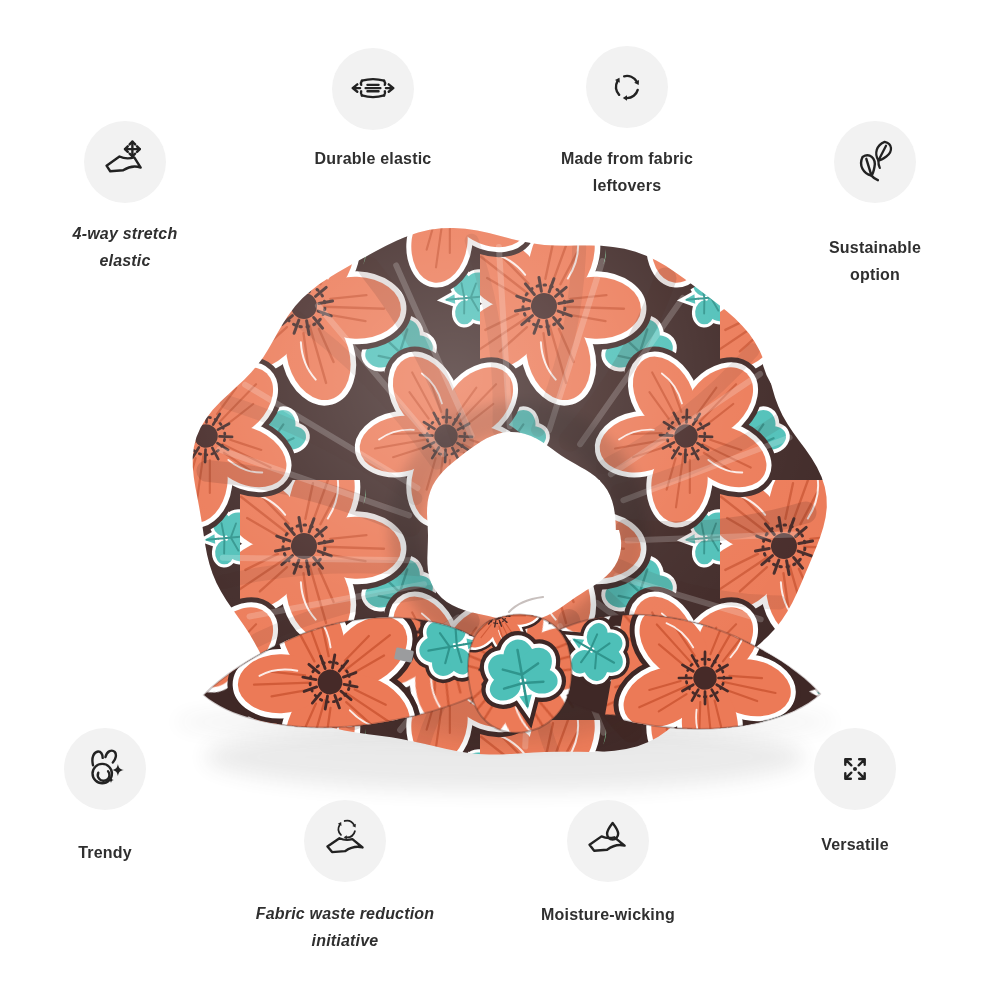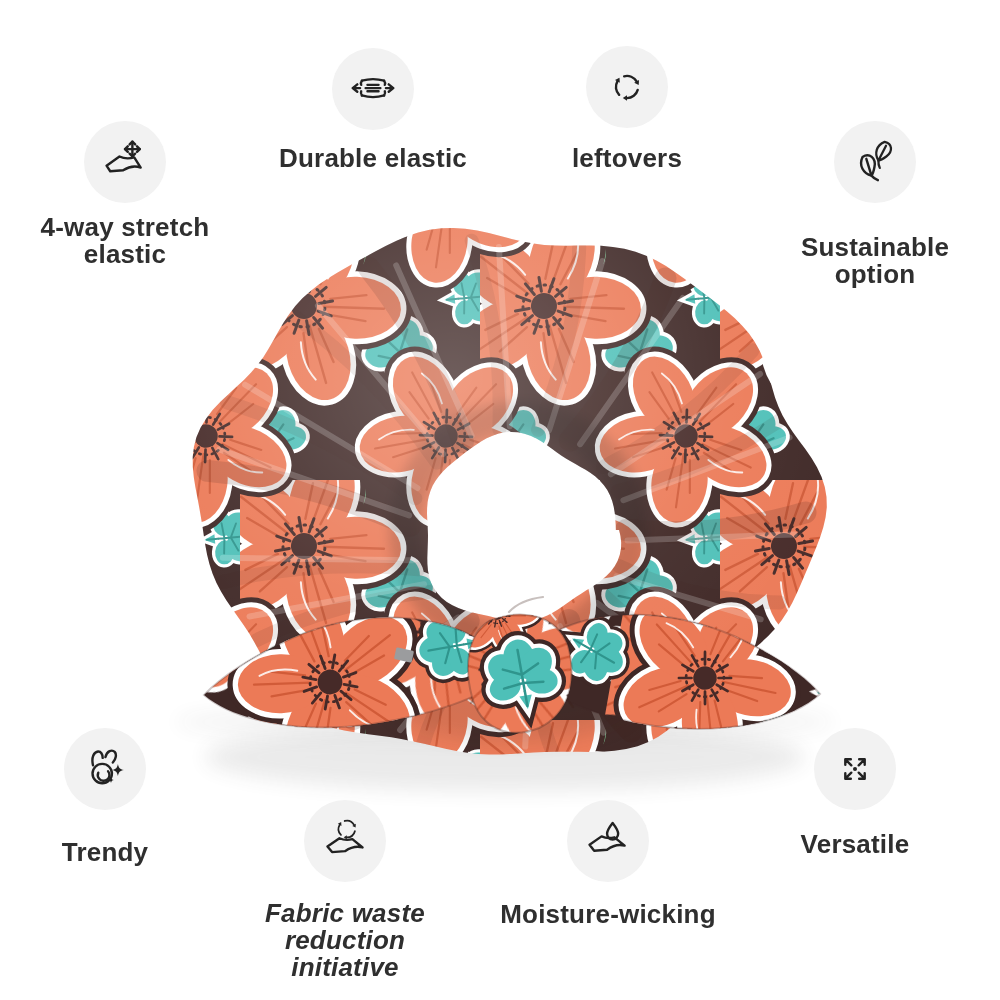--- a/index.html
+++ b/index.html
@@ -1,21 +1,21 @@
 <!DOCTYPE html>
 <html><head>
 <meta charset="utf-8">
 <style>
   html,body{margin:0;padding:0;background:#fff;}
   body{width:1000px;height:1000px;overflow:hidden;font-family:"Liberation Sans",sans-serif;}
   .stage{position:relative;width:1000px;height:1000px;background:#fff;}
   #scrunchie{position:absolute;left:0;top:0;}
   .feature{position:absolute;width:280px;display:flex;flex-direction:column;align-items:center;}
   .icon-circle{width:82px;height:82px;border-radius:50%;background:#F2F2F2;display:flex;align-items:center;justify-content:center;}
-  .label{font-weight:700;font-size:26px;line-height:27px;color:#2F2F2F;text-align:center;letter-spacing:.2px;}
+  .label{font-weight:700;font-size:16px;line-height:27px;color:#2F2F2F;text-align:center;letter-spacing:.2px;}
   .ic{stroke:#222;stroke-width:2.6;fill:none;stroke-linecap:round;stroke-linejoin:round;}
   .ic .fl{fill:#222;stroke:none;}
 </style>
 </head>
 <body>
 
 <div class="stage">
 
   <svg id="scrunchie" viewBox="0 0 1000 1000" width="1000" height="1000">
     <defs>
@@ -216,21 +216,21 @@
   </svg>
 
   <div class="feature" style="left:-15px;top:121px;">
     <div class="icon-circle" style="background: rgb(242, 242, 242);">
       <svg class="ic" width="48" height="48" viewBox="0 0 52 52">
         <path d="M6,30 L20,20 C25,22.5 31,22.5 36,21 L43,32 C36,29.5 30,31 24,35 L10,36 Z"></path>
         <path d="M34,4 V20 M26,12 H42"></path>
         <path d="M31,7 L34,4 L37,7 M31,17 L34,20 L37,17 M29,9 L26,12 L29,15 M39,9 L42,12 L39,15"></path>
       </svg>
     </div>
-    <div class="label" style="margin-top: 11px; color: rgb(47, 47, 47);">
+    <div class="label" style="margin-top: 17px; color: rgb(47, 47, 47); font-style: italic;">
       <div>4-way stretch</div>
       <div>elastic</div>
     </div>
   </div>
 
   <div class="feature" style="left:233px;top:48px;">
     <div class="icon-circle" style="background: rgb(242, 242, 242);">
       <svg class="ic" width="48" height="48" viewBox="0 0 52 52">
         <path d="M14,17 Q26,13.5 38,17 M14,33 Q26,36.5 38,33"></path>
         <path d="M14,17 C12.8,18.5 12.6,20 13.2,21.5 M14,33 C12.8,31.5 12.6,30 13.2,28.5 M38,17 C39.2,18.5 39.4,20 38.8,21.5 M38,33 C39.2,31.5 39.4,30 38.8,28.5"></path>
@@ -256,20 +256,21 @@
             <path class="fl" d="M12.7,-2.1 L13,-7.5 L7.8,-4.5 Z"></path>
           </g>
           <g transform="rotate(240)">
             <path d="M-3.1,-11.6 A12,12 0 0 1 10.4,-6"></path>
             <path class="fl" d="M12.7,-2.1 L13,-7.5 L7.8,-4.5 Z"></path>
           </g>
         </g>
       </svg>
     </div>
     <div class="label" style="margin-top: 17px; color: rgb(47, 47, 47);">
+      <div>Made from fabric</div>
       <div>leftovers</div>
     </div>
   </div>
 
   <div class="feature" style="left:735px;top:121px;">
     <div class="icon-circle" style="background: rgb(242, 242, 242);">
       <svg class="ic" width="48" height="48" viewBox="0 0 52 52">
         <g transform="translate(20,32) rotate(-14)">
           <path d="M0,9 C-8,5 -11,-5 -4.5,-13 C4,-16 9.5,-8 5.5,0.5 C3.5,5 2,7.5 0,9 Z M0,9 Q-0.5,-1 -1,-10"></path>
           <path d="M0,9 Q2,13 5.5,15.5"></path>

